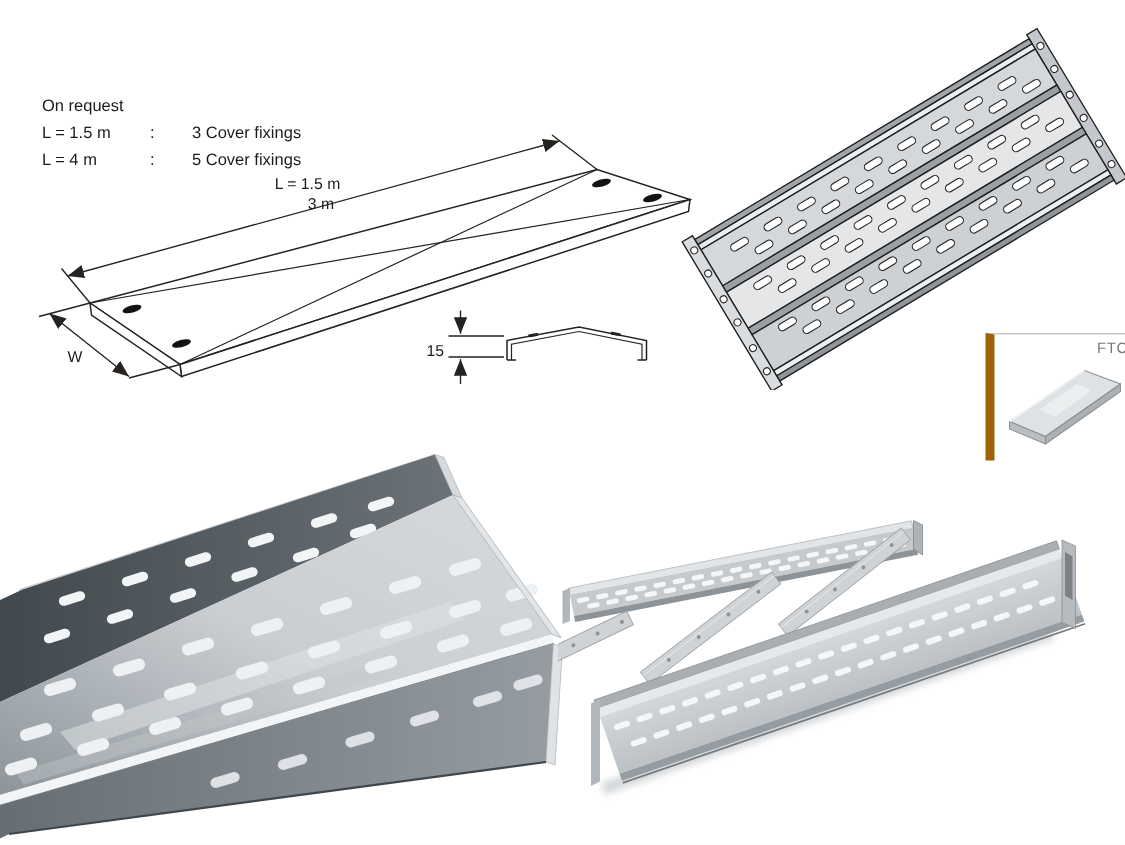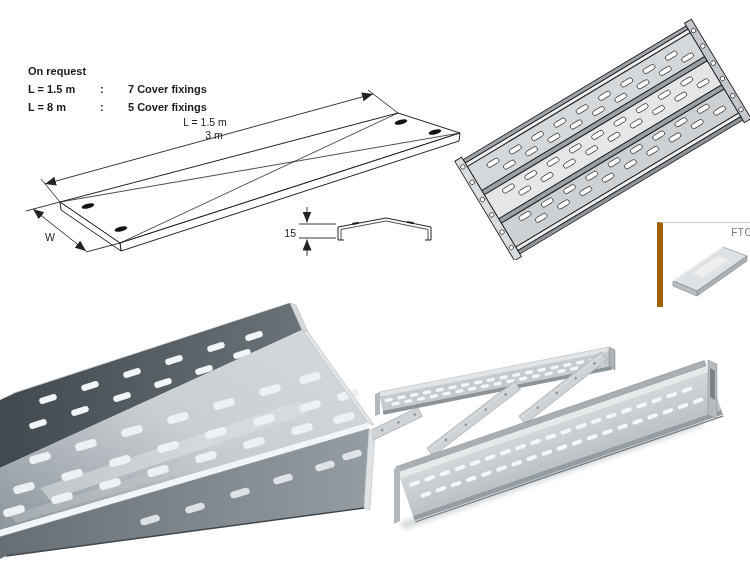--- a/index.html
+++ b/index.html
@@ -1,20 +1,20 @@
 <!DOCTYPE html>
 <html><head>
 <meta charset="utf-8">
 <style>
   html,body{margin:0;padding:0;background:#fff;}
   .canvas{position:relative;width:750px;height:563px;background:#ffffff;overflow:hidden;
           font-family:"Liberation Sans",sans-serif;outline:1px solid #ededed;}
   .abs{position:absolute;}
   
-  .notes{left:28px;top:62px;font-size:11px;color:#1e1c1a;line-height:18px;font-weight:bold;}
+  .notes{left:28px;top:62px;font-size:11px;color:#1e1c1a;line-height:18px;}
   .notes .row{display:flex;}
   .notes .c-len{width:72px;}
   .notes .c-colon{width:28px;}
   
   .ftc-box{left:657px;top:222px;width:93px;height:84px;border-top:1px solid #c9c9c9;border-left:6px solid #a16207;}
   .ftc-label{position:absolute;top:4px;right:4px;font-size:10px;letter-spacing:.4px;color:#74797d;}
   svg{display:block;}
   text{font-family:"Liberation Sans",sans-serif;}
 </style>
 </head>
@@ -75,24 +75,24 @@
     <text x="296" y="237" font-size="10.5" text-anchor="end" fill="#1e1c1a">15</text>
   </svg>
 
   <div class="abs notes">
     <div class="row">
       <span>On request</span>
     </div>
     <div class="row">
       <span class="c-len">L = 1.5 m</span>
       <span class="c-colon">:</span>
-      <span>7 Cover fixings</span>
+      <span>3 Cover fixings</span>
     </div>
     <div class="row">
-      <span class="c-len">L = 8 m</span>
+      <span class="c-len">L = 4 m</span>
       <span class="c-colon">:</span>
       <span>5 Cover fixings</span>
     </div>
   </div>
 
   <svg class="abs" style="left:452px;top:16px" width="298" height="244" viewBox="0 0 298 244">
     <defs>
       <rect id="islot" x="-6.5" y="-2.5" width="13" height="5" rx="2.5" fill="#ffffff" stroke="#1f1f1f" stroke-width="0.7"></rect>
       <g id="r9">
         <use href="#islot" x="24"></use>

